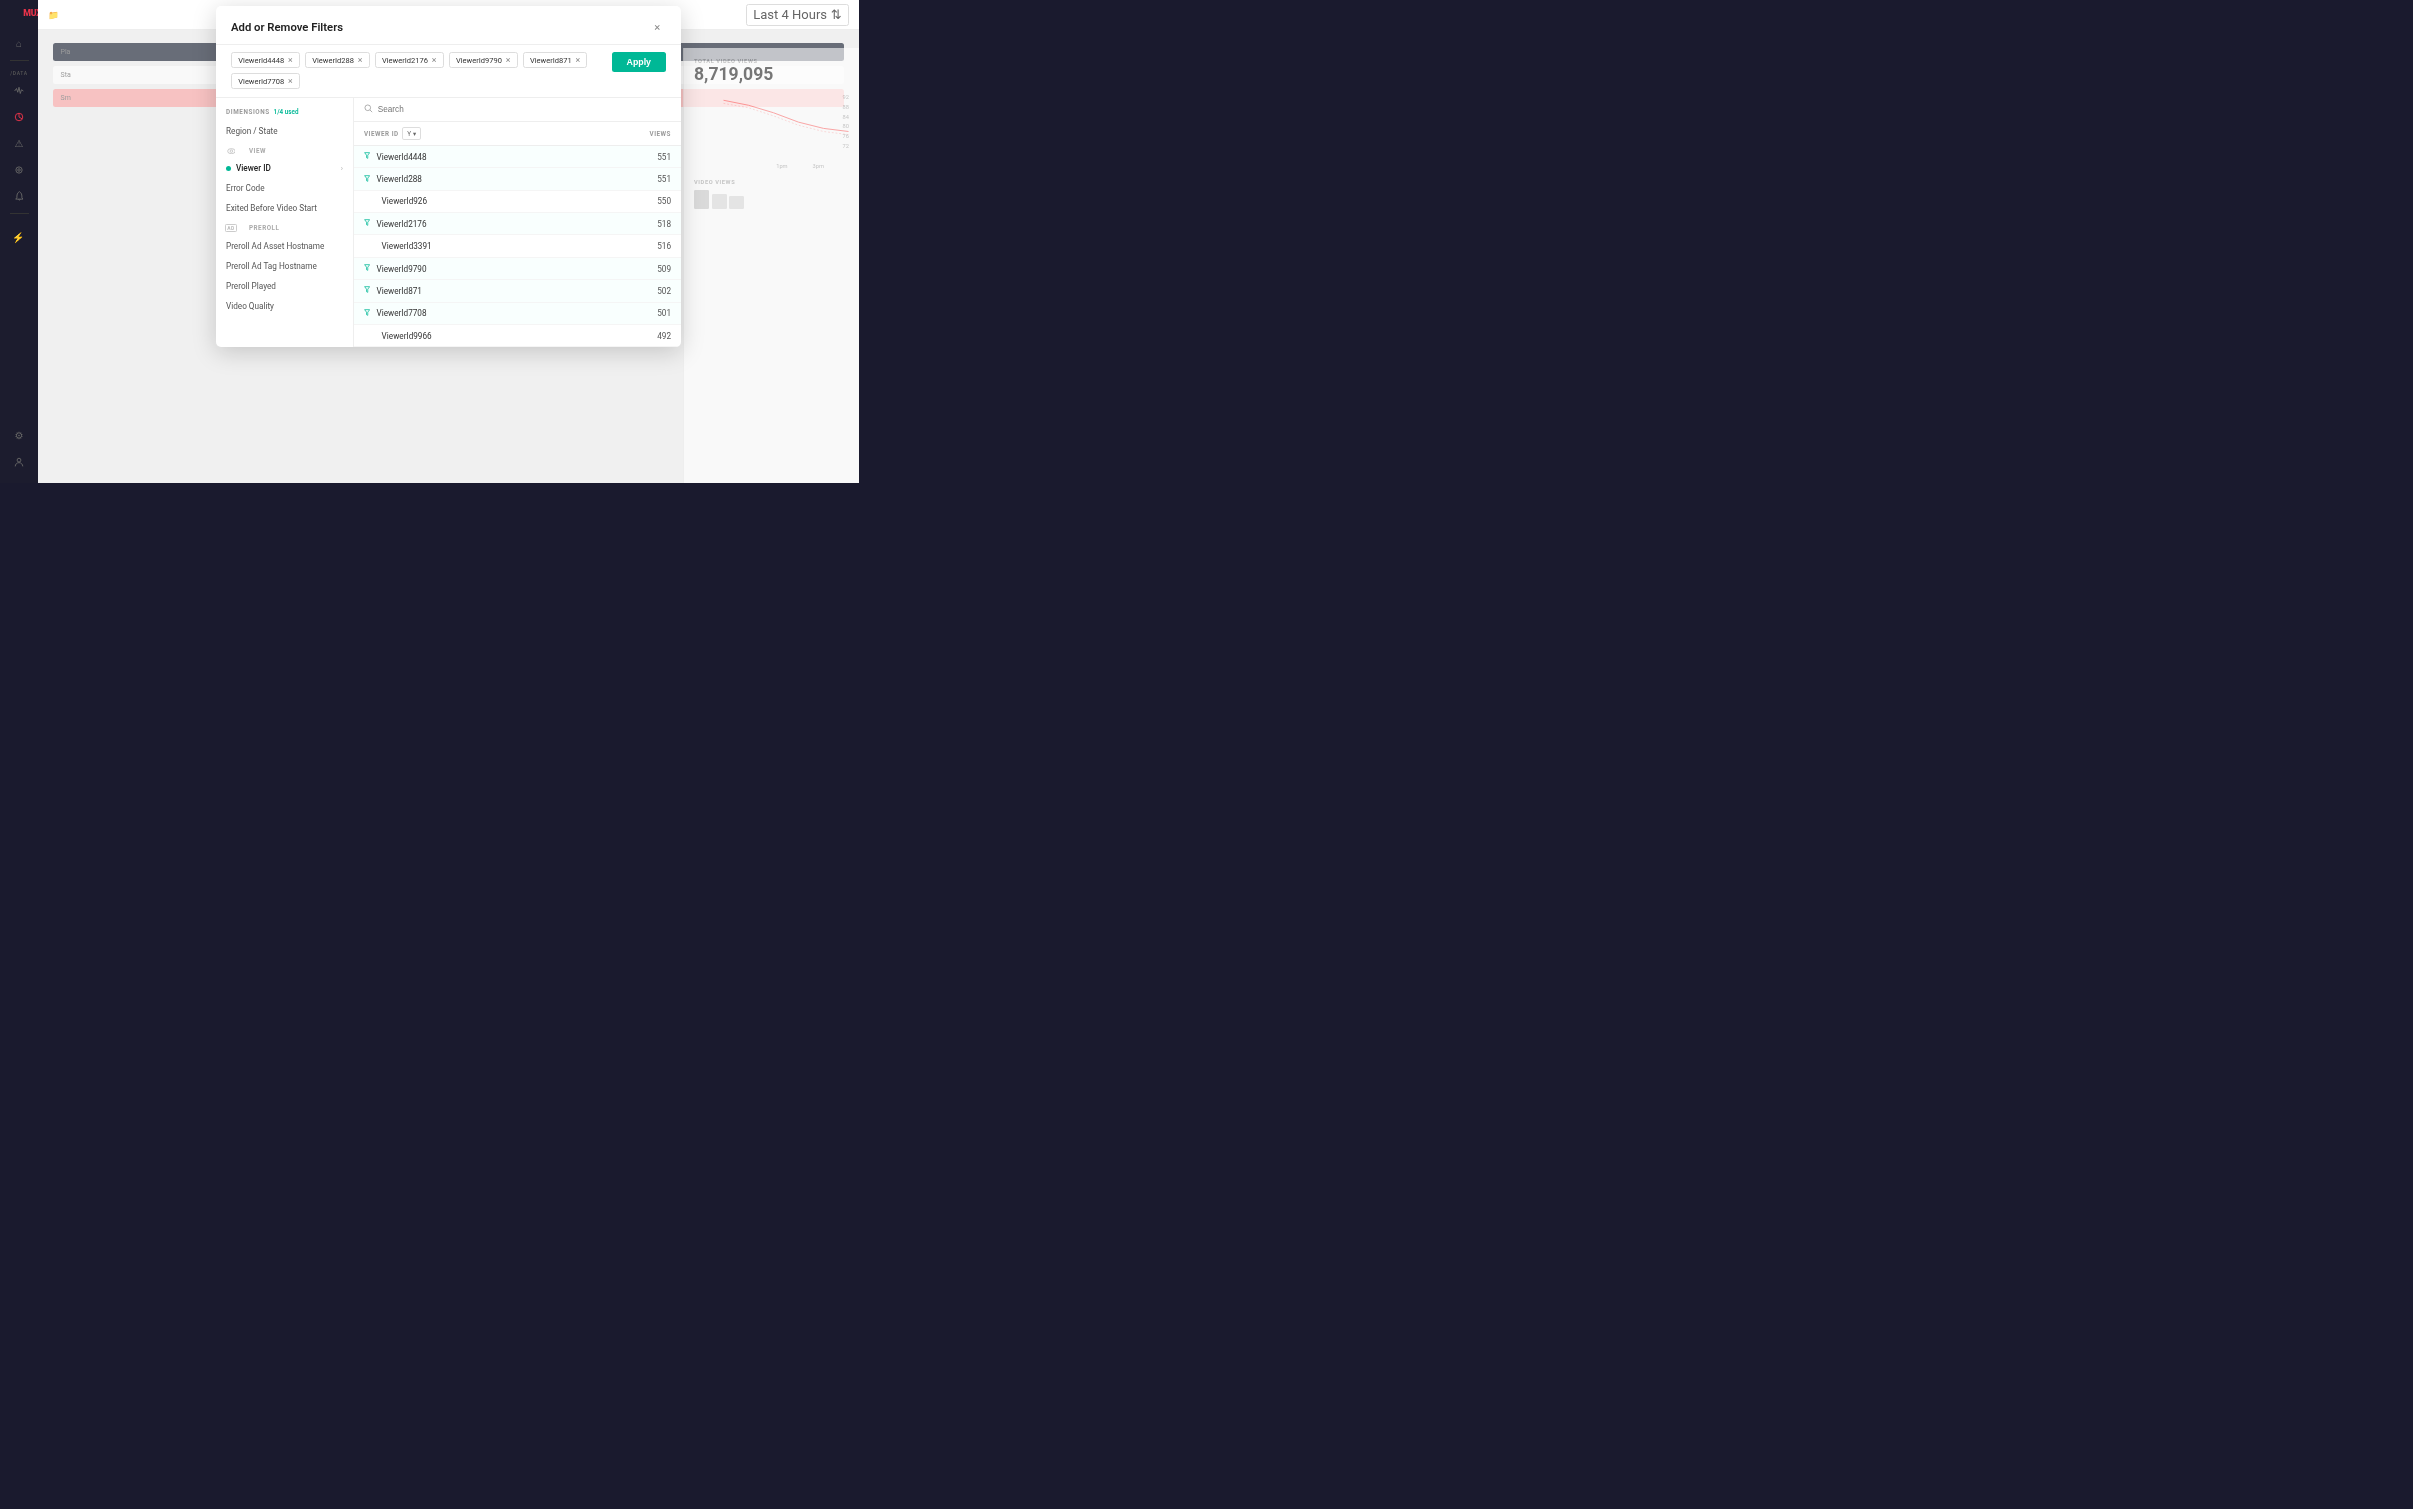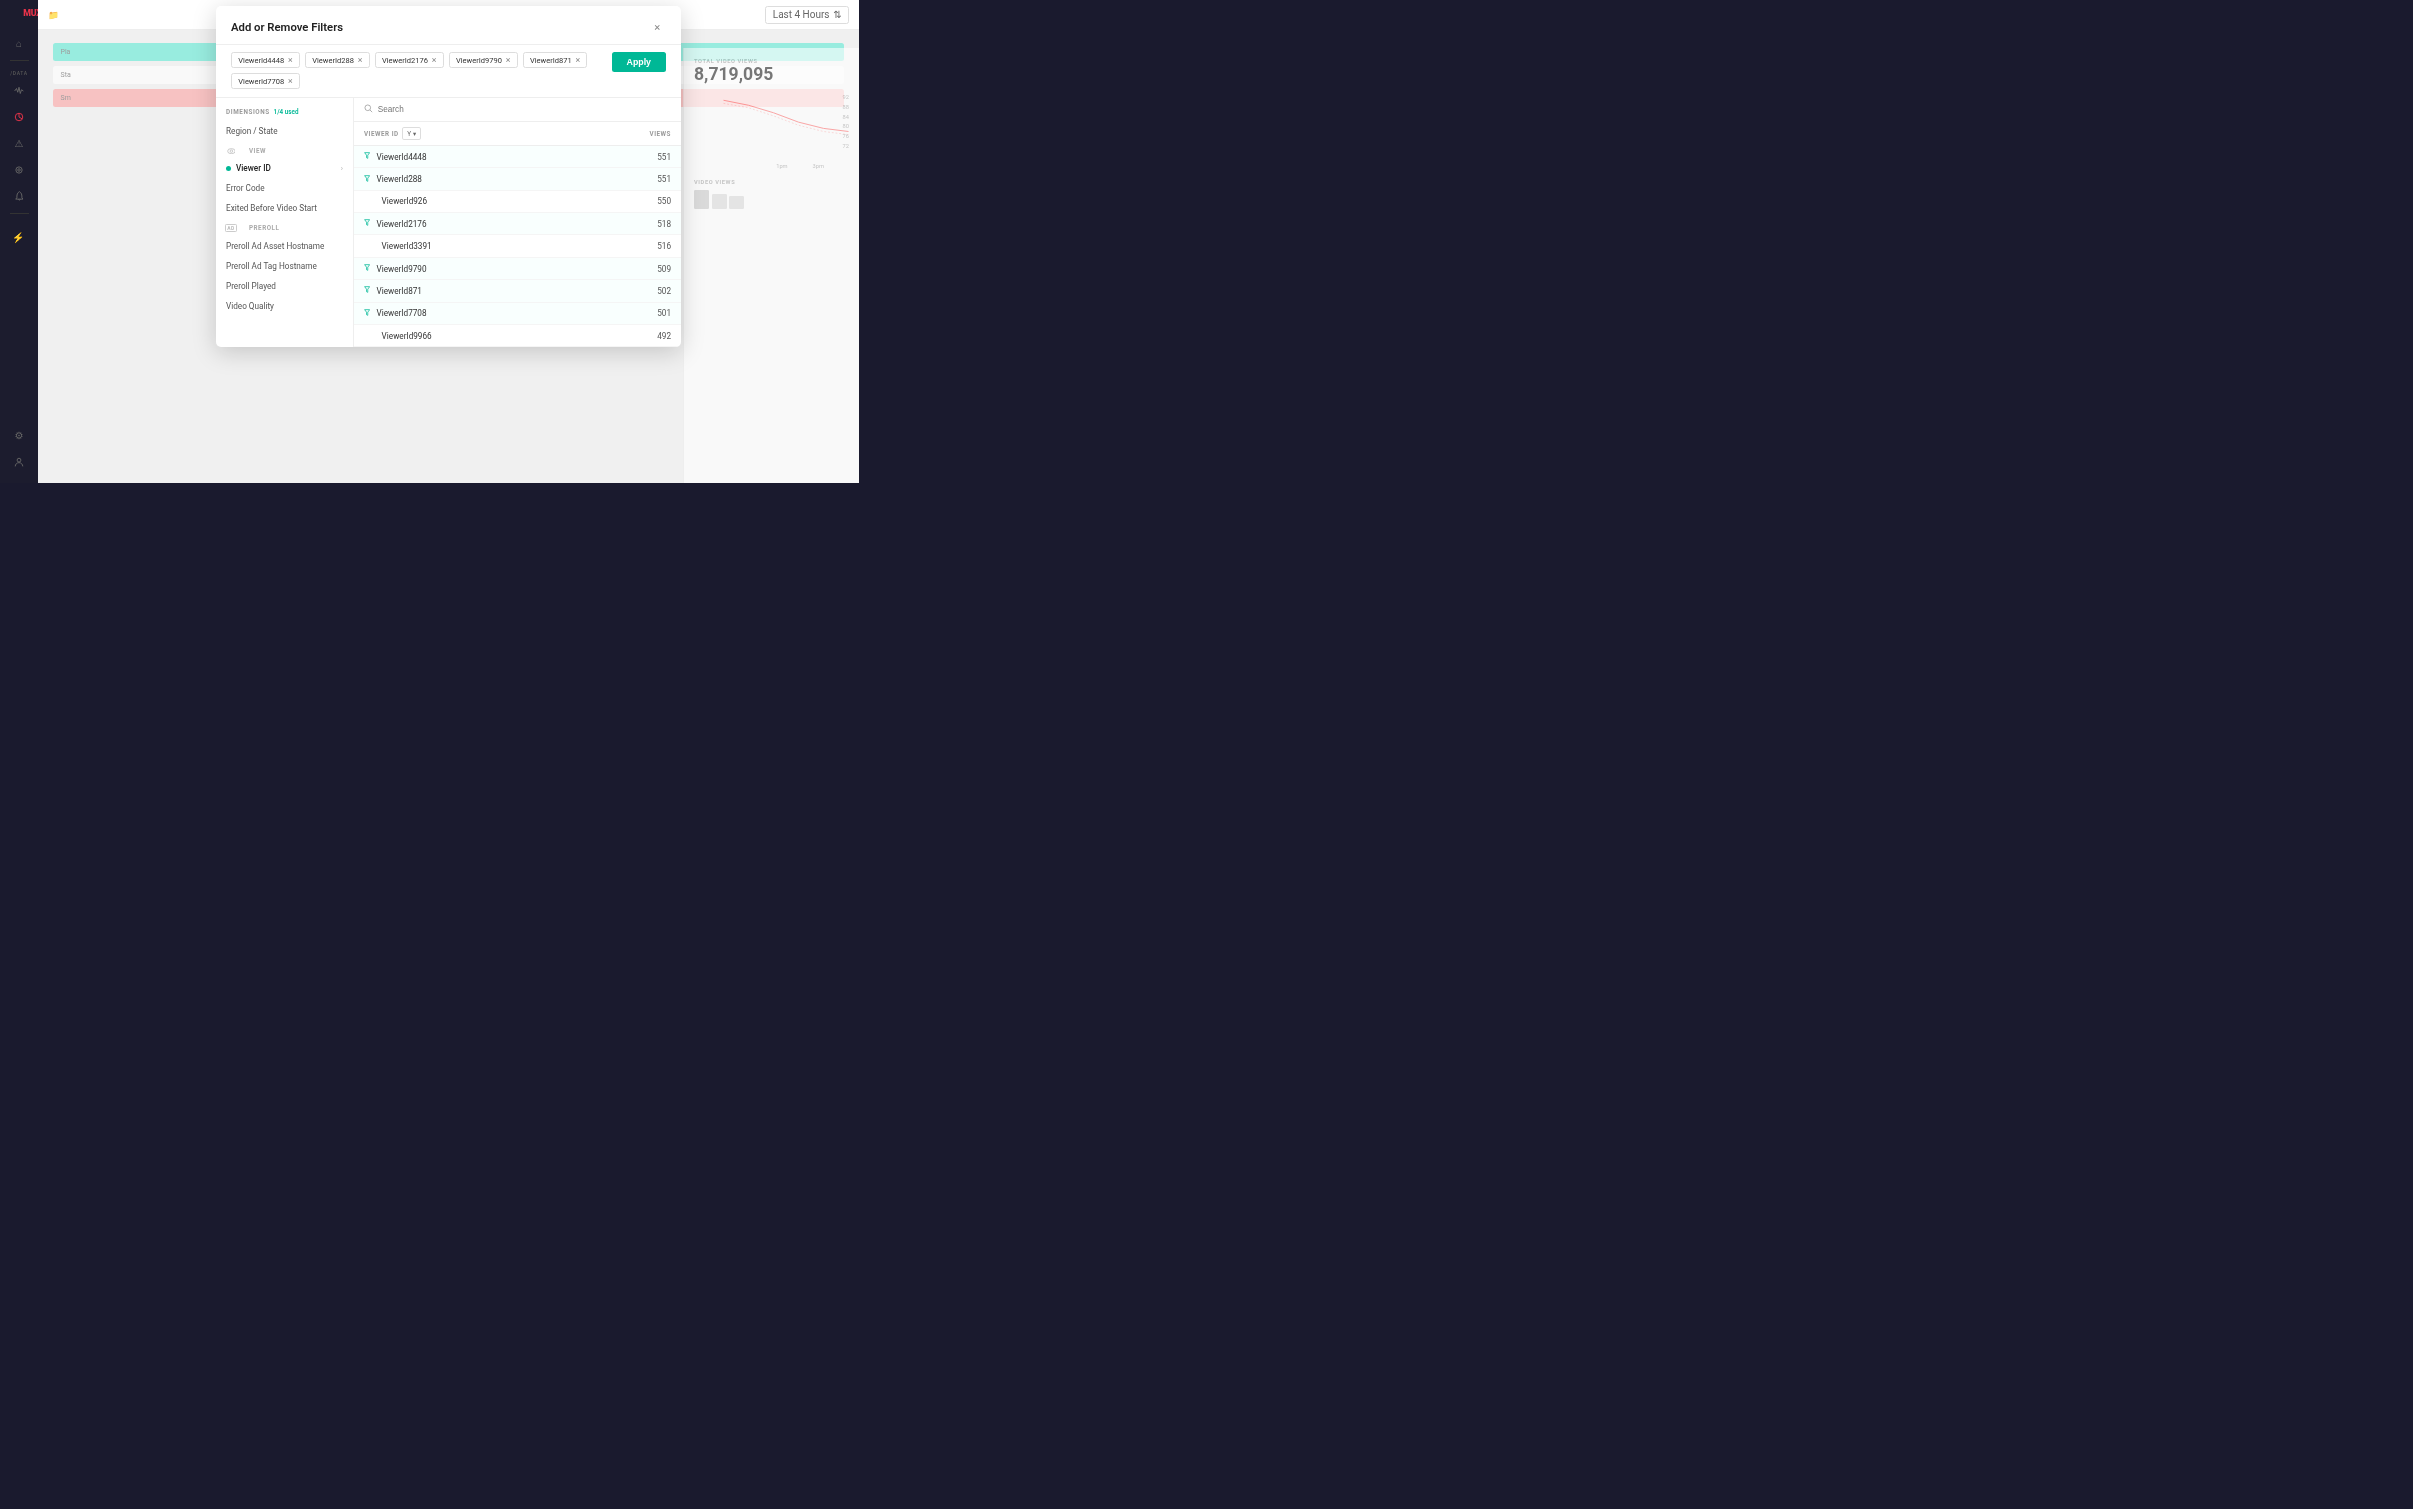--- a/index.html
+++ b/index.html
@@ -318,27 +318,27 @@
       <circle cx="8" cy="5" r="3" stroke="#666" stroke-width="1.5" fill="none"></circle>
       <path d="M2 15 C2 11.7 4.7 9 8 9 C11.3 9 14 11.7 14 15" stroke="#666" stroke-width="1.5" fill="none"></path>
     </svg>
   </div>
 </div>
 
 <div class="bg-page">
   <div class="bg-topbar">
     <span style="color:#bbb; font-size:8.8px;">📁</span>
     <div style="flex:1;"></div>
-    <div style="border:0.6px solid #ddd; border-radius:2.5px; padding:2.5px 6.3px; font-size:10px; color:#666; display:flex; align-items:center; gap:3.8px;">
+    <div style="border:0.6px solid #ddd; border-radius:2.5px; padding:2.5px 6.3px; font-size:13px; color:#666; display:flex; align-items:center; gap:3.8px;">
       <span>Last 4 Hours</span>
       <span>⇅</span>
     </div>
   </div>
   <div class="bg-content">
-    <div style="background:#5eead4; border-radius:2.5px; padding:5px 7.5px; font-size:7px; color:#666; margin-bottom:5px;">Pla</div>
+    <div style="background:#0f172a; border-radius:2.5px; padding:5px 7.5px; font-size:7px; color:#666; margin-bottom:5px;">Pla</div>
     <div style="background:white; border-radius:2.5px; padding:5px 7.5px; font-size:7px; color:#666; margin-bottom:5px;">Sta</div>
     <div style="background:#fca5a5; border-radius:2.5px; padding:5px 7.5px; font-size:7px; color:#666;">Sm</div>
   </div>
 
   <div style="position:absolute; right:0; top:48px; width:176px; bottom:0; background:white; border-left:0.6px solid #eee; padding:10px; filter:blur(0.6px); opacity:0.6;">
     <div class="metric-label">TOTAL VIDEO VIEWS</div>
     <div class="metric-value">8,719,095</div>
     <div style="height:75px; position:relative; margin-top:10px;">
 
       <svg width="126" height="50" style="position:absolute; right:0; top:0;" viewBox="0 0 200 80">

